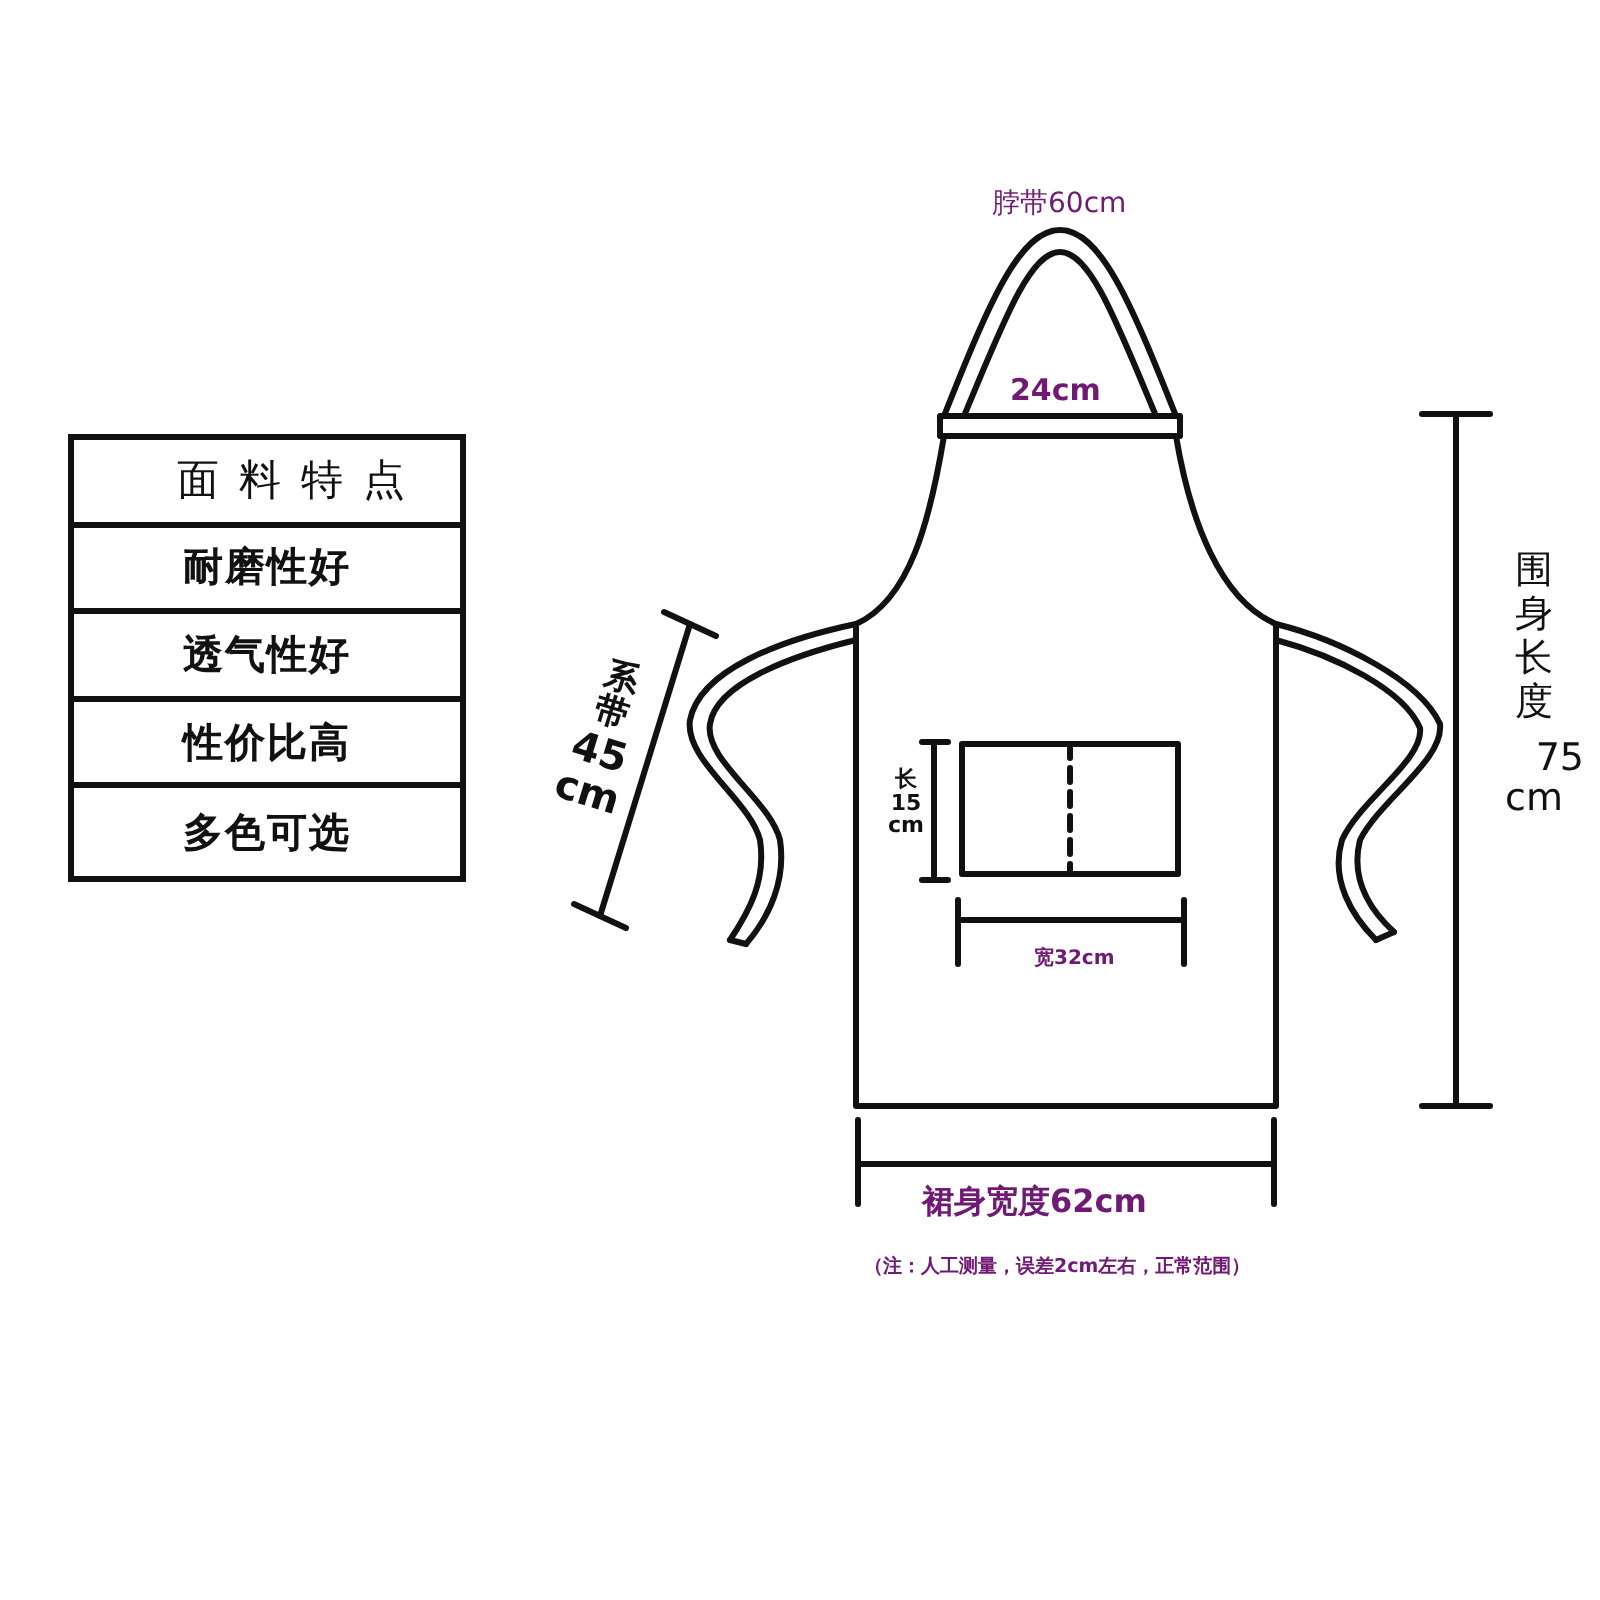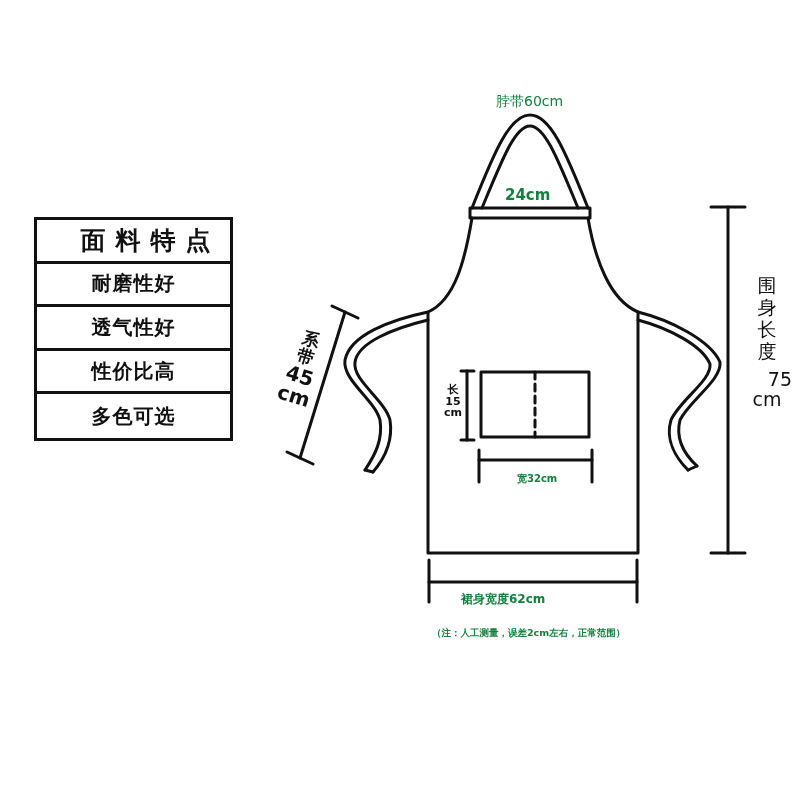--- a/index.html
+++ b/index.html
@@ -2,23 +2,23 @@
 <html><head>
 <meta charset="utf-8">
 <style>
   html, body { margin: 0; padding: 0; background: #ffffff; }
   body { width: 800px; height: 800px; position: relative; overflow: hidden;
          font-family: "DejaVu Sans", "Liberation Sans", sans-serif; color: #111; }
   .features { position: absolute; left: 34px; top: 217px; width: 199px; border: 3px solid #111; box-sizing: border-box; }
   .feat-row { height: 43.6px; border-bottom: 3px solid #111; display: flex; align-items: center; justify-content: center;
               font-size: 20px; font-weight: bold; letter-spacing: 1px; box-sizing: border-box; }
   .feat-row:last-child { border-bottom: none; }
-  .feat-head { font-weight: bold; letter-spacing: 10px; font-size: 25px; padding-left: 34px; }
+  .feat-head { font-weight: normal; letter-spacing: 10px; font-size: 21px; padding-left: 34px; }
   svg.diagram { position: absolute; left: 0; top: 0; }
-  .lbl { position: absolute; font-weight: bold; color: #15803d; white-space: nowrap; }
+  .lbl { position: absolute; font-weight: bold; color: #701a75; white-space: nowrap; }
   .vlbl { position: absolute; font-weight: bold; color: #111; text-align: center; line-height: 1.05; }
 </style>
 </head>
 <body>
 
 <div class="features">
   <div class="feat-row feat-head">面料特点</div>
   <div class="feat-row">耐磨性好</div>
   <div class="feat-row">透气性好</div>
   <div class="feat-row">性价比高</div>
@@ -89,14 +89,14 @@
   <div>cm</div>
 </div>
 <div class="lbl" style="left:517px;top:472px;font-size:10px;">宽32cm</div>
 
 <div class="vlbl" style="left:742px;top:275px;width:50px;font-size:19px;font-weight:normal;">
   <div style="width:22px;margin:0 auto;line-height:1.15;">围身长度</div>
   <div style="margin-top:8px;text-align:right;">75</div>
   <div>cm</div>
 </div>
 
-<div class="lbl" style="left:461px;top:591px;font-size:12px;">裙身宽度62cm</div>
+<div class="lbl" style="left:461px;top:591px;font-size:16px;">裙身宽度62cm</div>
 <div class="lbl" style="left:422px;top:627px;font-size:9.5px;margin-left:10px;">（注：人工测量，误差2cm左右，正常范围）</div>
 
 </body></html>

